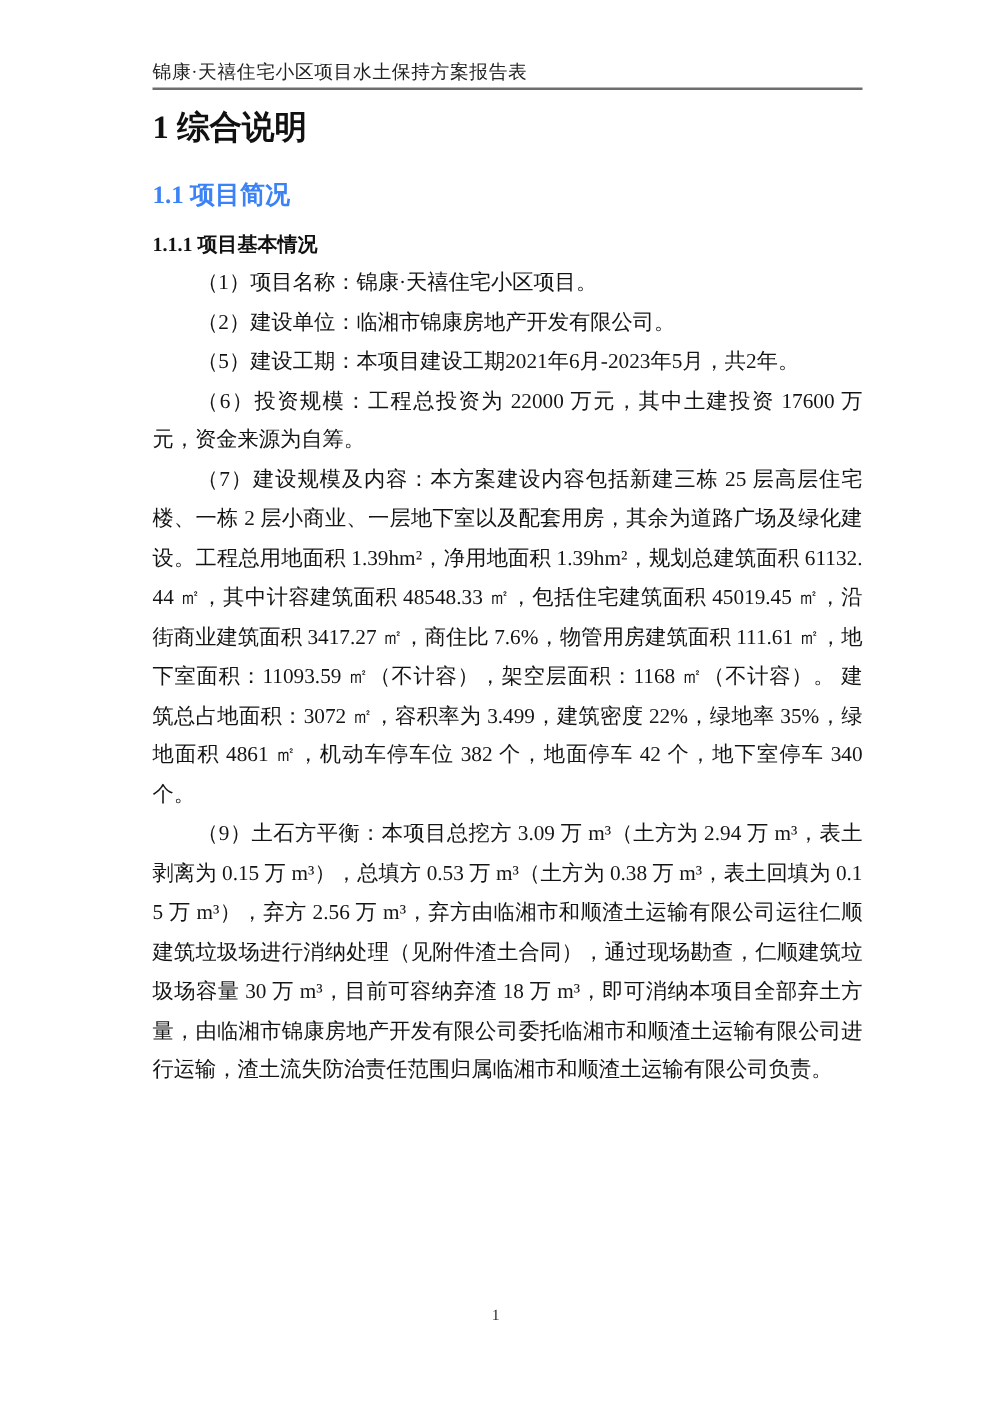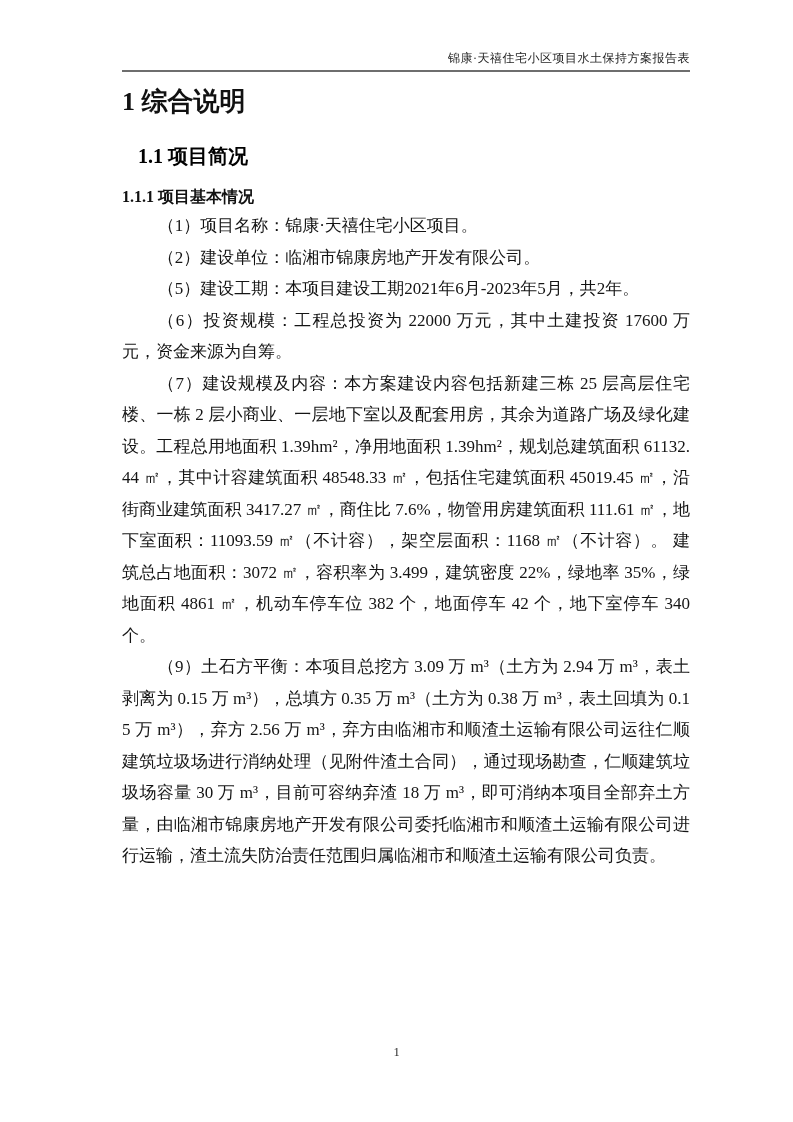--- a/index.html
+++ b/index.html
@@ -18,47 +18,46 @@
   .page {
     position: absolute;
     inset: 0;
     background: #ffffff;
   }
   .running-header {
     position: absolute;
     top: 50px;
     left: 122px;
     width: 568px;
-    font-size: 12px;
+    font-size: 15px;
     line-height: 16px;
     color: #232323;
     letter-spacing: 0.5px;
     border-bottom: 2px solid #6e6e6e;
     padding-bottom: 4px;
-    text-align: right;
   }
   .content {
     position: absolute;
     top: 86px;
     left: 122px;
     width: 568px;
   }
   .h1 {
     font-size: 26px;
     font-weight: 700;
     line-height: 31px;
     margin: 0;
     color: #111;
   }
   .h2 {
     font-size: 20px;
     font-weight: 700;
     line-height: 24px;
-    margin: 27px 0 0 16px;
-    color: #000000;
+    margin: 27px 0 0 0;
+    color: #3b82f6;
   }
   .h3 {
     font-size: 16px;
     font-weight: 700;
     line-height: 20px;
     margin: 19px 0 0 0;
     color: #111;
   }
   .body-text {
     margin-top: 3px;
@@ -98,21 +97,21 @@
     <h2 class="h2">1.1 项目简况</h2>
 
     <h3 class="h3">1.1.1 项目基本情况</h3>
 
     <div class="body-text">
       <p>（1）项目名称：锦康·天禧住宅小区项目。</p>
       <p>（2）建设单位：临湘市锦康房地产开发有限公司。</p>
       <p>（5）建设工期：本项目建设工期2021年6月-2023年5月，共2年。</p>
       <p>（6）投资规模：工程总投资为 22000 万元，其中土建投资 17600 万元，资金来源为自筹。</p>
       <p>（7）建设规模及内容：本方案建设内容包括新建三栋 25 层高层住宅楼、一栋 2 层小商业、一层地下室以及配套用房，其余为道路广场及绿化建设。工程总用地面积 1.39hm²，净用地面积 1.39hm²，规划总建筑面积 61132.44 ㎡，其中计容建筑面积 48548.33 ㎡，包括住宅建筑面积 45019.45 ㎡，沿街商业建筑面积 3417.27 ㎡，商住比 7.6%，物管用房建筑面积 111.61 ㎡，地下室面积：11093.59 ㎡（不计容），架空层面积：1168 ㎡（不计容）。 建筑总占地面积：3072 ㎡，容积率为 3.499，建筑密度 22%，绿地率 35%，绿地面积 4861 ㎡，机动车停车位 382 个，地面停车 42 个，地下室停车 340 个。</p>
-      <p>（9）土石方平衡：本项目总挖方 3.09 万 m³（土方为 2.94 万 m³，表土剥离为 0.15 万 m³），总填方 0.35 万 m³（土方为 0.38 万 m³，表土回填为 0.15 万 m³），弃方 2.56 万 m³，弃方由临湘市和顺渣土运输有限公司运往仁顺建筑垃圾场进行消纳处理（见附件渣土合同），通过现场勘查，仁顺建筑垃圾场容量 30 万 m³，目前可容纳弃渣 18 万 m³，即可消纳本项目全部弃土方量，由临湘市锦康房地产开发有限公司委托临湘市和顺渣土运输有限公司进行运输，渣土流失防治责任范围归属临湘市和顺渣土运输有限公司负责。</p>
+      <p>（9）土石方平衡：本项目总挖方 3.09 万 m³（土方为 2.94 万 m³，表土剥离为 0.15 万 m³），总填方 0.53 万 m³（土方为 0.38 万 m³，表土回填为 0.15 万 m³），弃方 2.56 万 m³，弃方由临湘市和顺渣土运输有限公司运往仁顺建筑垃圾场进行消纳处理（见附件渣土合同），通过现场勘查，仁顺建筑垃圾场容量 30 万 m³，目前可容纳弃渣 18 万 m³，即可消纳本项目全部弃土方量，由临湘市锦康房地产开发有限公司委托临湘市和顺渣土运输有限公司进行运输，渣土流失防治责任范围归属临湘市和顺渣土运输有限公司负责。</p>
     </div>
 
   </div>
 
   <div class="page-footer">
     <span>1</span>
   </div>
 
 </div>
 

